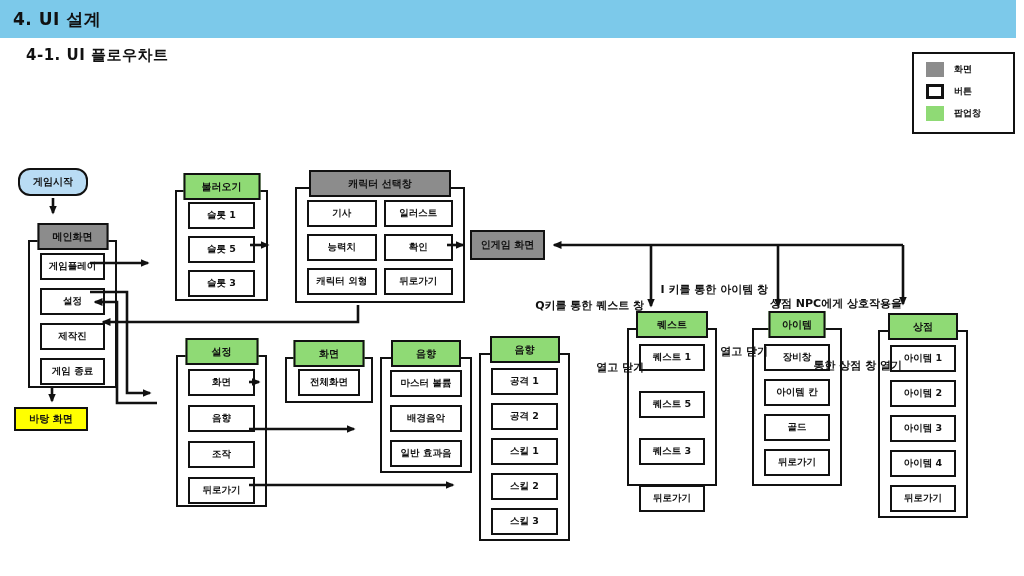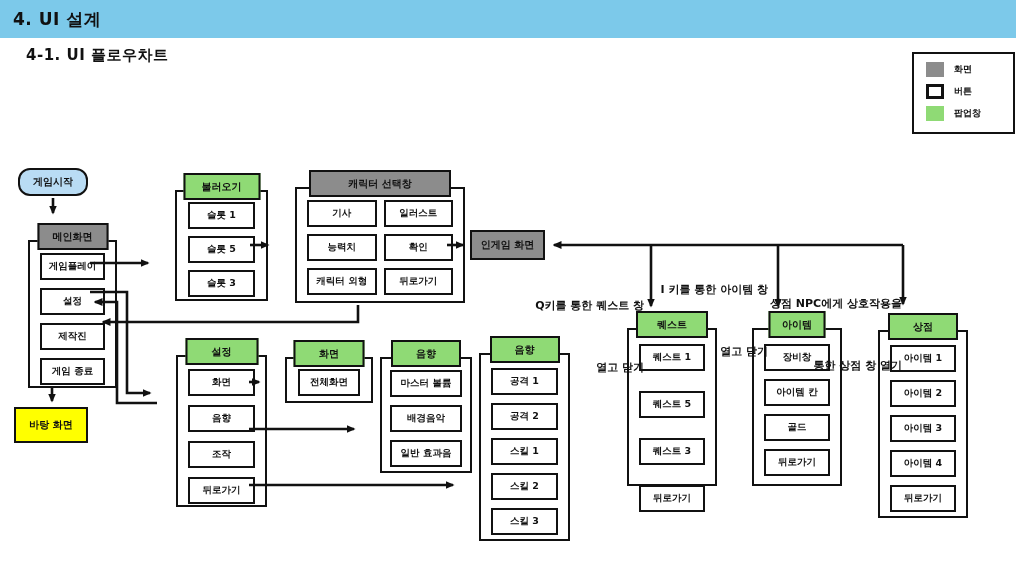--- a/index.html
+++ b/index.html
@@ -83,21 +83,21 @@
     <span class="ll">버튼</span>
   </div>
   <div class="lrow">
     <span class="sw popup"></span>
     <span class="ll">팝업창</span>
   </div>
 </div>
 
 <div class="node start" style="left:18px;top:168px;width:70px;height:28px">게임시작</div>
 <div class="node screen" style="left:470px;top:230px;width:75px;height:30px">인게임 화면</div>
-<div class="node desktop" style="left:14px;top:407px;width:74px;height:36px">바탕 화면</div>
+<div class="node desktop" style="left:14px;top:407px;width:74px;height:24px">바탕 화면</div>
 
 <div class="group" style="left:8px;top:240px;width:89px;height:148px;padding:11px 10px 0;gap:8px">
   <div class="ghead screen" style="width:71px">메인화면</div>
   <div class="btn">게임플레이</div>
   <div class="btn">설정</div>
   <div class="btn">제작진</div>
   <div class="btn">게임 종료</div>
 </div>
 
 <div class="group" style="left:155px;top:190px;width:93px;height:111px;padding:10px 11px 0;gap:7px">

